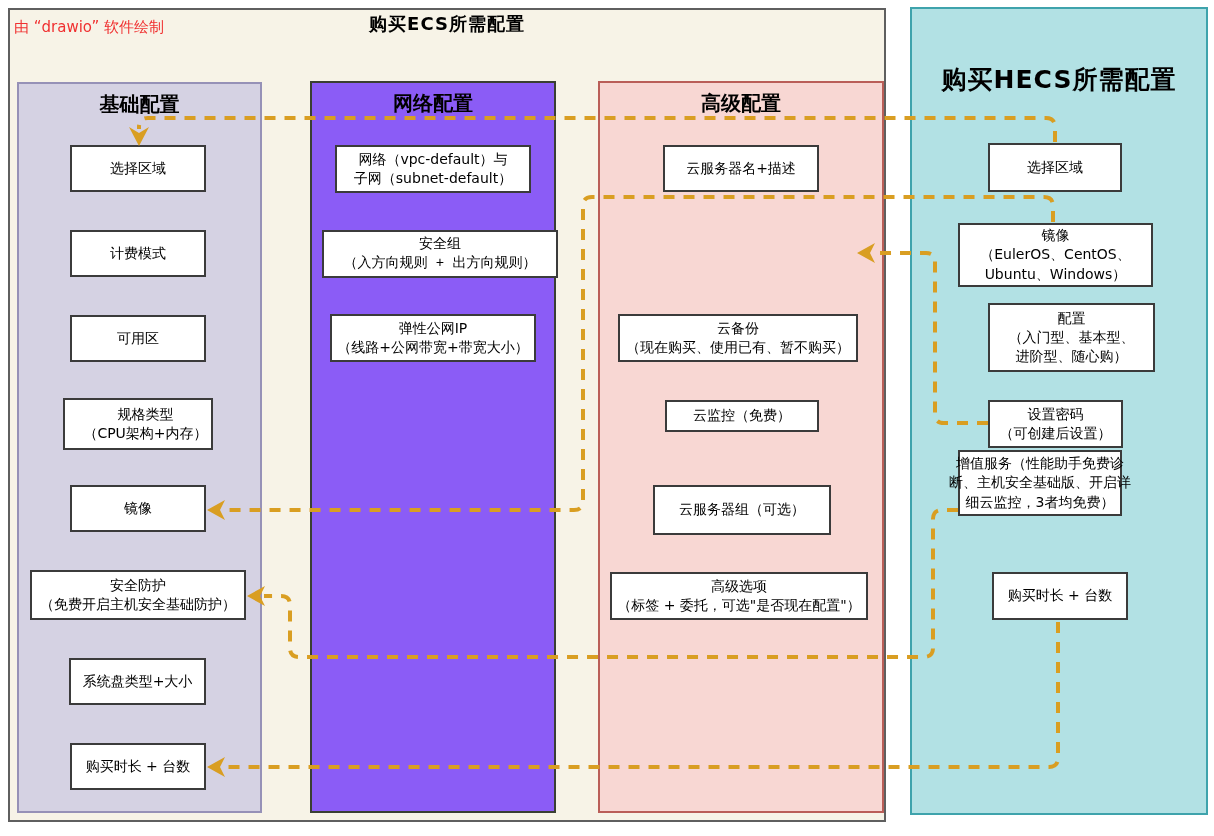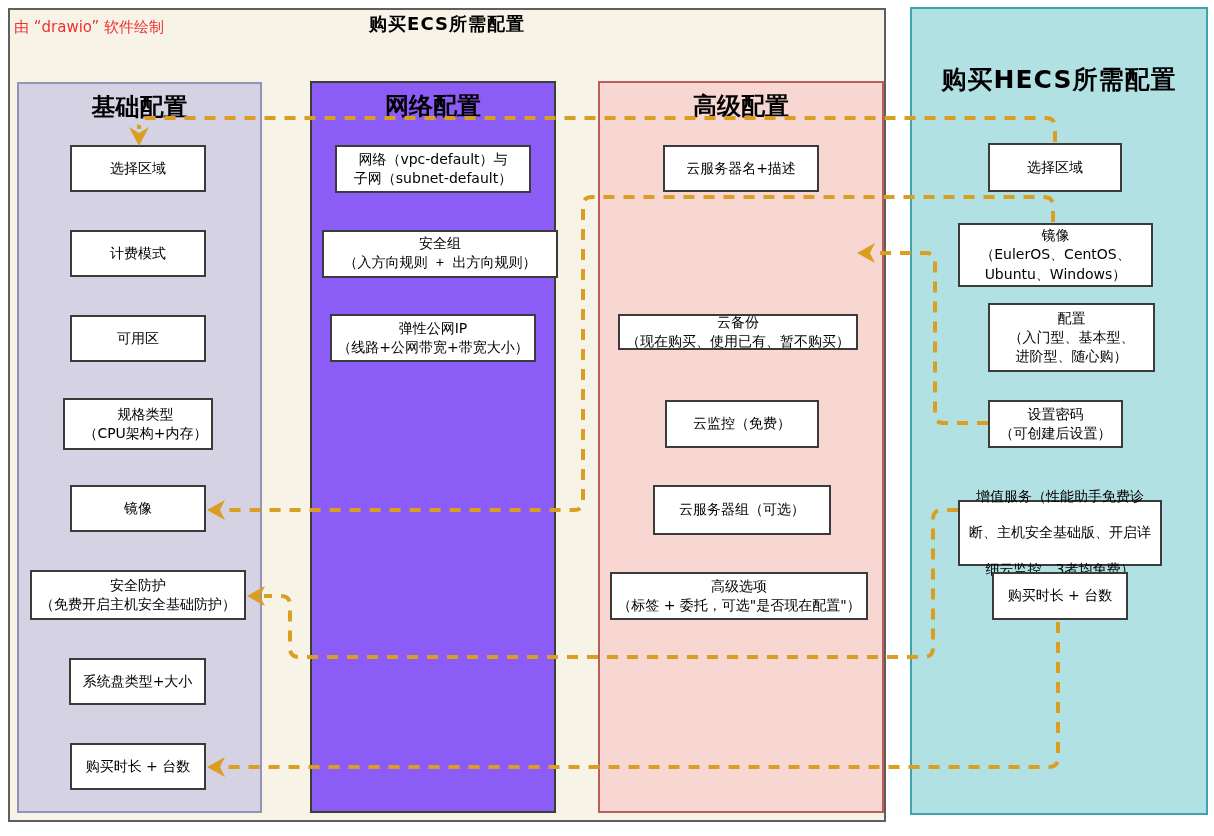--- a/index.html
+++ b/index.html
@@ -14,21 +14,21 @@
   #hecs-panel{left:910px;top:7px;width:298px;height:808px;background:#B2E1E4;border:2px solid #3EA3AC;}
   .panel-title{position:absolute;left:0;right:0;text-align:center;font-weight:bold;font-size:18px;letter-spacing:1px;color:#000;}
   #ecs-title{top:12px;}
   #hecs-title{top:14px;font-size:25px;margin-top:40px;}
   #watermark{left:14px;top:18px;font-size:15px;white-space:nowrap;}
   
   .col{border-style:solid;border-width:2px;}
   #col-basic{left:17px;top:82px;width:245px;height:731px;background:#D5D2E3;border-color:#9691B7;}
   #col-network{left:310px;top:81px;width:246px;height:732px;background:#8b5cf6;border-color:#3A3F33;}
   #col-advanced{left:598px;top:81px;width:286px;height:732px;background:#F8D7D3;border-color:#BA5E58;}
-  .col-hdr{position:absolute;left:0;right:0;top:7px;text-align:center;font-weight:bold;font-size:24px;color:#000;}
+  .col-hdr{position:absolute;left:0;right:0;top:7px;text-align:center;font-weight:bold;font-size:20px;color:#000;}
   
   .node{
     background:#ffffff;border:2px solid #3b3b3b;display:flex;flex-direction:column;
     align-items:center;justify-content:center;text-align:center;
     font-size:14px;line-height:1.38;color:#000;padding:2px 3px;
   }
   .node .ln{display:block;white-space:nowrap;}
   #svg-overlay{position:absolute;left:0;top:0;width:1214px;height:836px;pointer-events:none;}
 </style>
 </head>
@@ -91,25 +91,25 @@
     <span class="ln">（入方向规则 + 出方向规则）</span>
   </div>
   <div class="abs node" style="left:663px;top:145px;width:156px;height:47px;">
     <span class="ln">云服务器名+描述</span>
   </div>
 
   <div class="abs node" style="left:330px;top:314px;width:206px;height:48px;">
     <span class="ln">弹性公网IP</span>
     <span class="ln">（线路+公网带宽+带宽大小）</span>
   </div>
-  <div class="abs node" style="left:618px;top:314px;width:240px;height:36px;">
+  <div class="abs node" style="left:618px;top:314px;width:240px;height:48px;">
     <span class="ln">云备份</span>
     <span class="ln">（现在购买、使用已有、暂不购买）</span>
   </div>
-  <div class="abs node" style="left:665px;top:400px;width:154px;height:48px;">
+  <div class="abs node" style="left:665px;top:400px;width:154px;height:32px;">
     <span class="ln">云监控（免费）</span>
   </div>
   <div class="abs node" style="left:610px;top:572px;width:258px;height:48px;">
     <span class="ln">高级选项</span>
     <span class="ln">（标签 + 委托，可选"是否现在配置"）</span>
   </div>
   <div class="abs node" style="left:653px;top:485px;width:178px;height:50px;">
     <span class="ln">云服务器组（可选）</span>
   </div>
 
@@ -123,21 +123,21 @@
   </div>
   <div class="abs node" style="left:988px;top:303px;width:167px;height:69px;">
     <span class="ln">配置</span>
     <span class="ln">（入门型、基本型、</span>
     <span class="ln">进阶型、随心购）</span>
   </div>
   <div class="abs node" style="left:988px;top:400px;width:135px;height:48px;">
     <span class="ln">设置密码</span>
     <span class="ln">（可创建后设置）</span>
   </div>
-  <div class="abs node" style="left:958px;top:500px;width:204px;height:66px;gap:17px;">
+  <div class="abs node" style="left:958px;top:450px;width:164px;height:66px;">
     <span class="ln">增值服务（性能助手免费诊</span>
     <span class="ln">断、主机安全基础版、开启详</span>
     <span class="ln">细云监控，3者均免费）</span>
   </div>
   <div class="abs node" style="left:992px;top:572px;width:136px;height:48px;">
     <span class="ln">购买时长 + 台数</span>
   </div>
 
   <svg id="svg-overlay" viewBox="0 0 1214 836">
     <g stroke="#D99E22" stroke-width="4" fill="none" stroke-dasharray="11 9">

